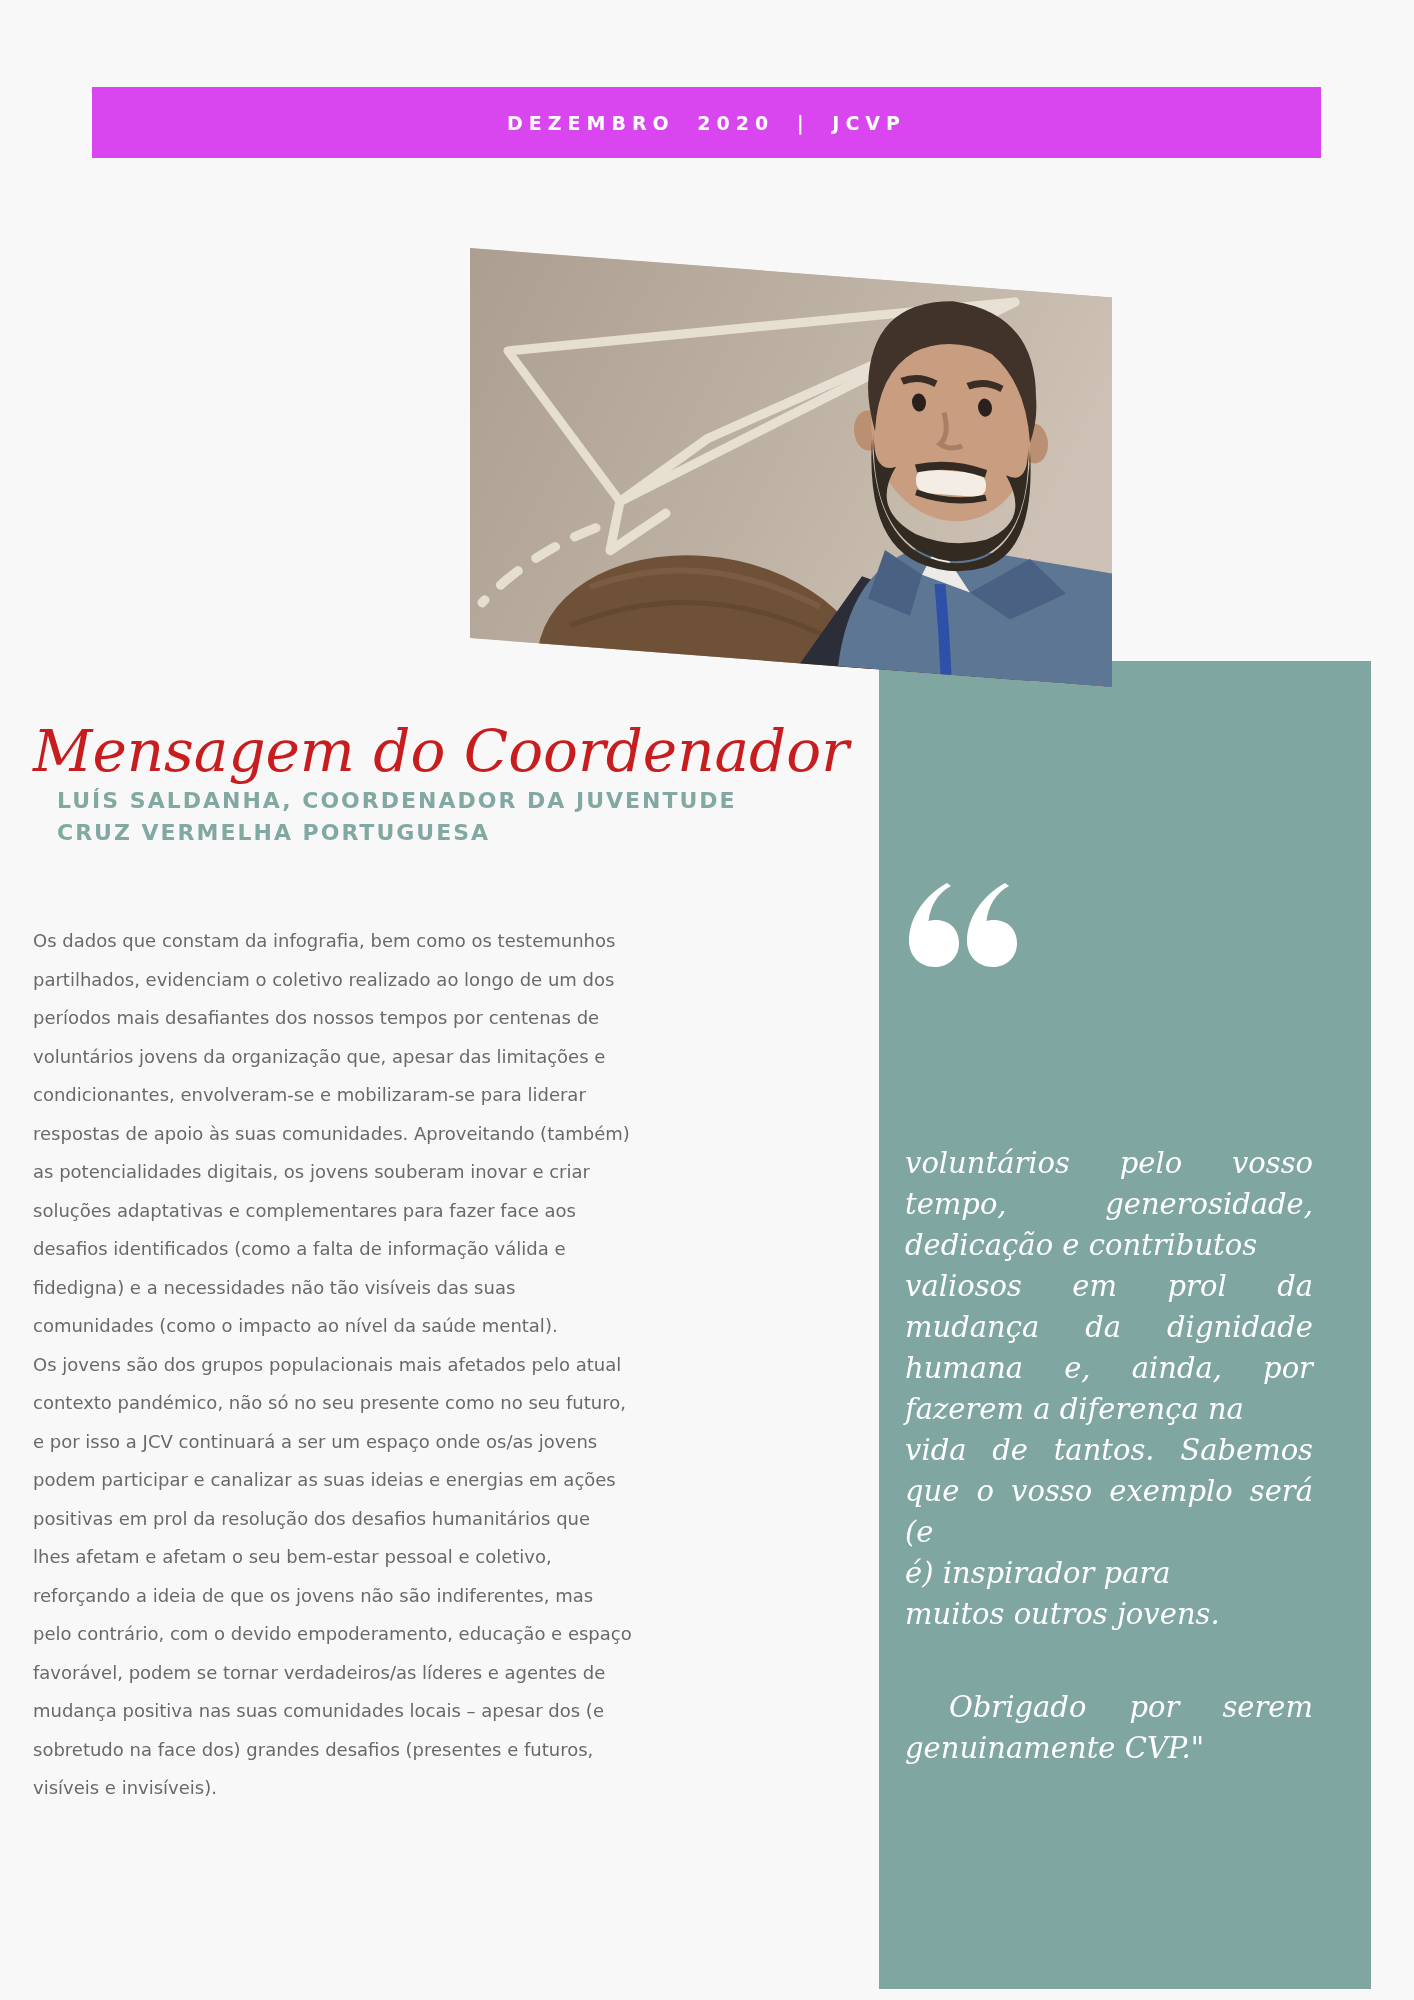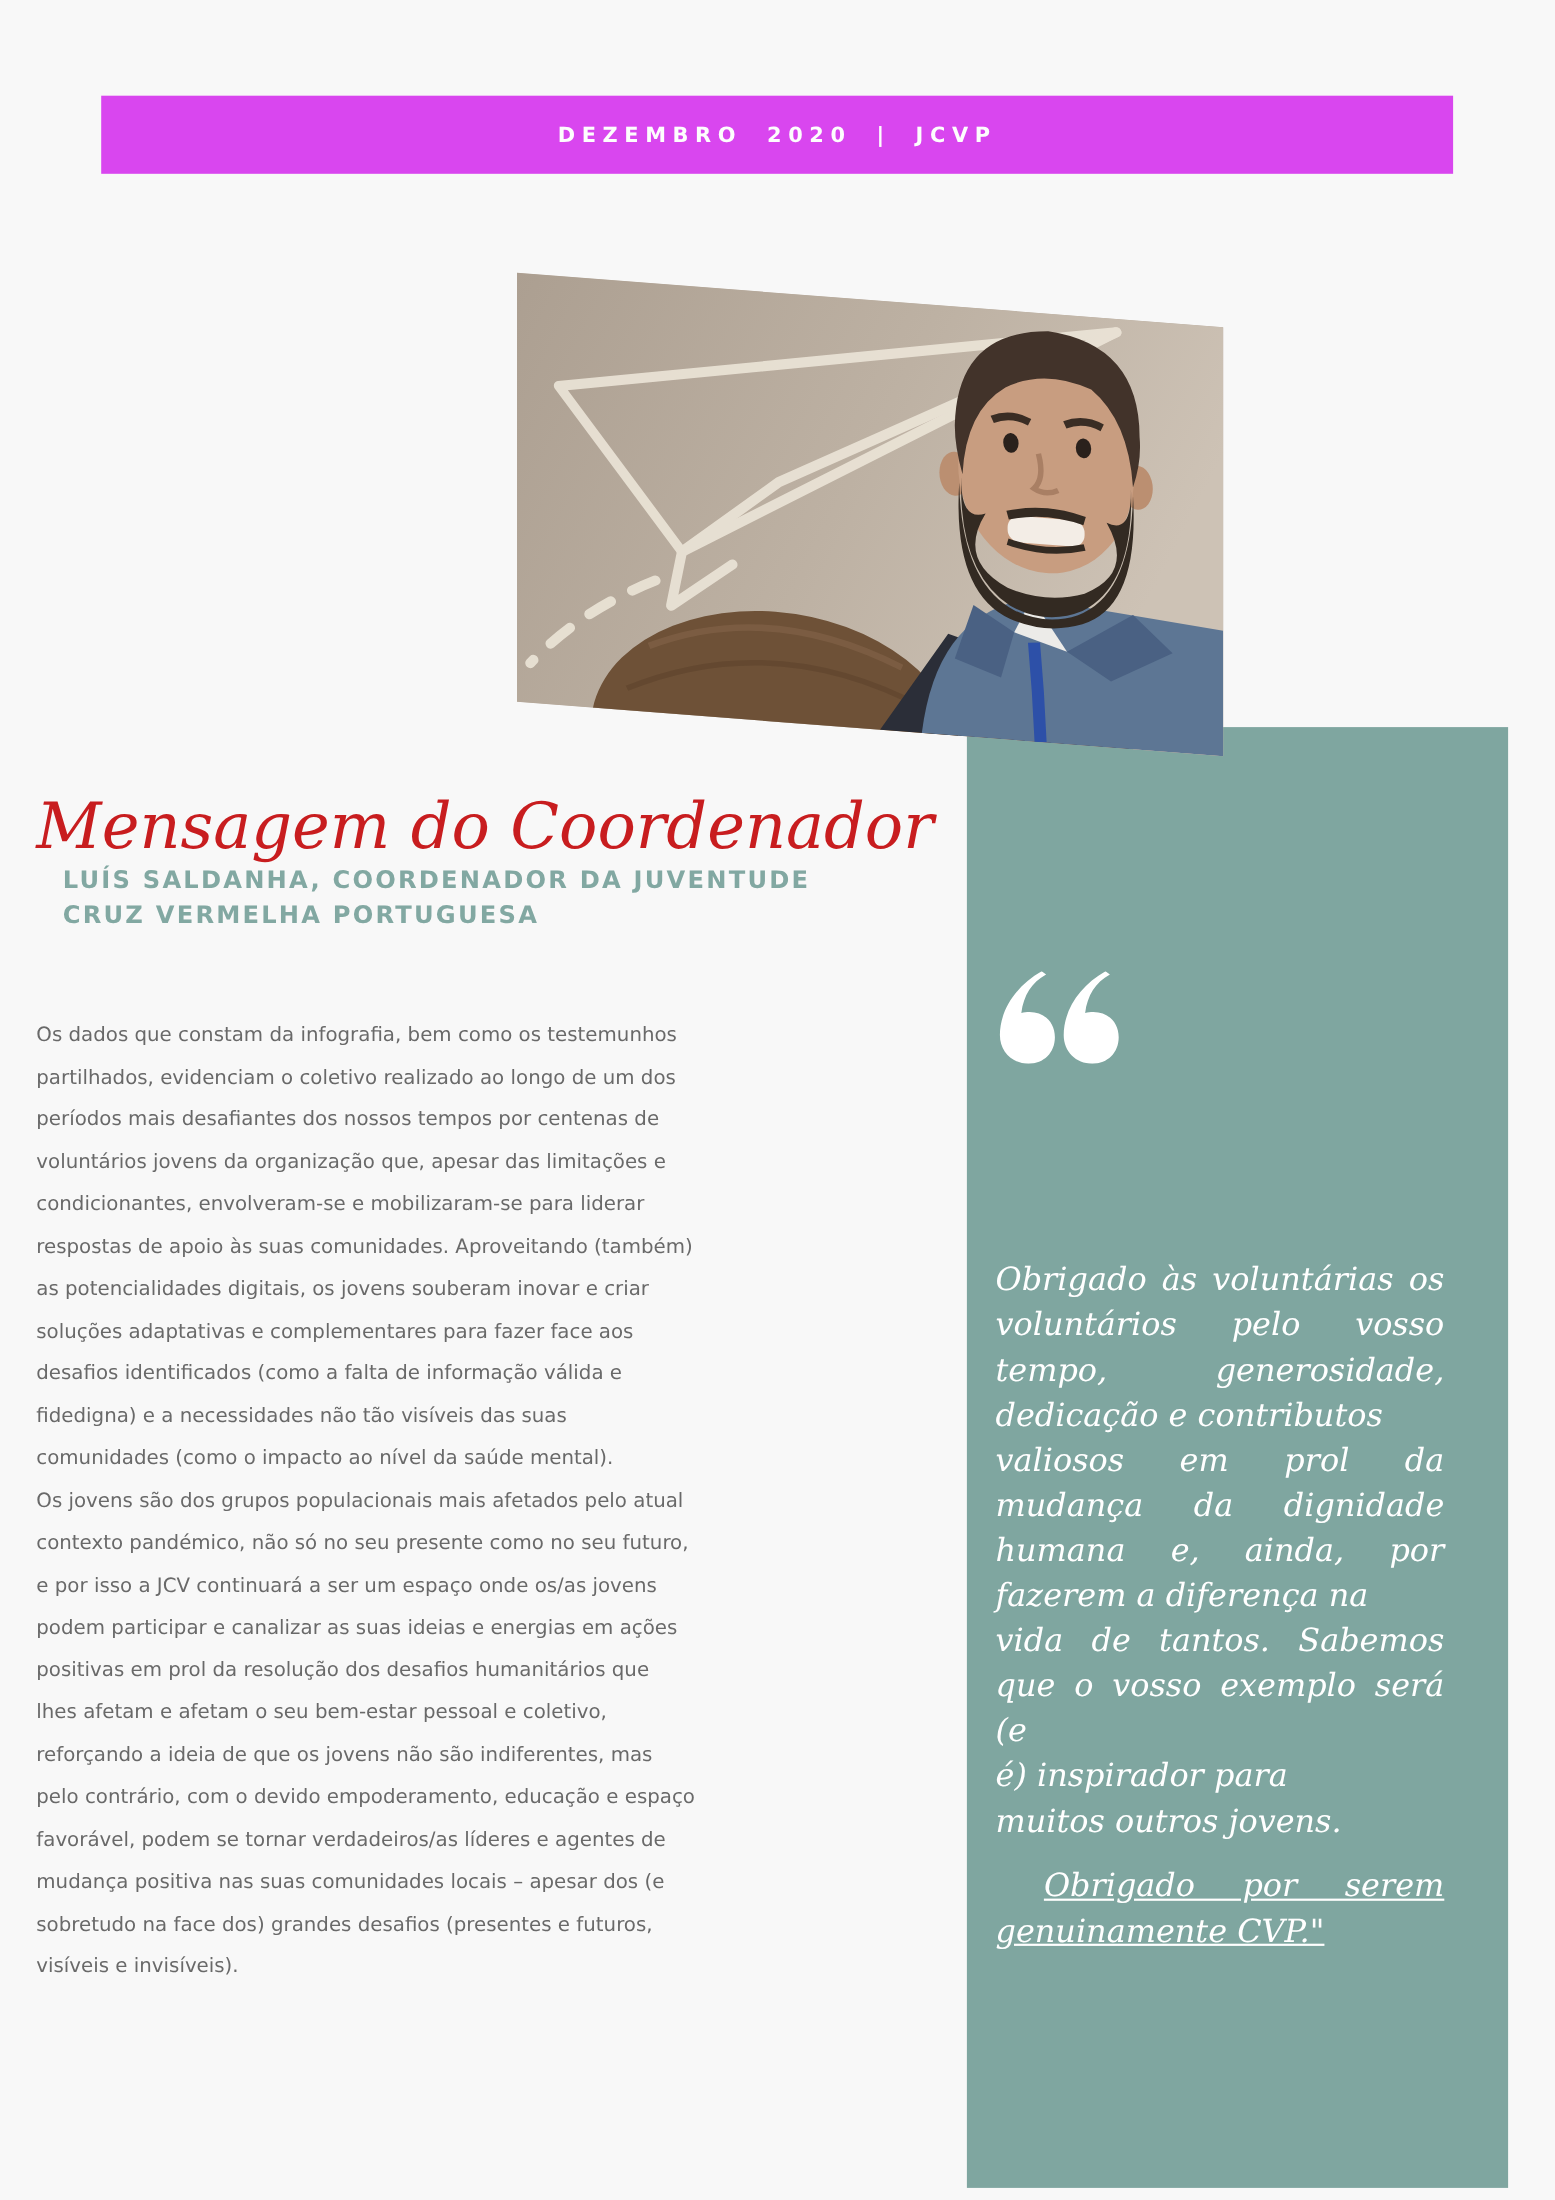--- a/index.html
+++ b/index.html
@@ -10,21 +10,21 @@
           display:flex;align-items:center;justify-content:center;}
   .banner span{color:#fdfdfd;font-size:19px;font-weight:bold;letter-spacing:6px;word-spacing:10px;}
   
   .panel{position:absolute;left:879px;top:661px;width:492px;height:1328px;background:#7fa6a0;z-index:1;}
   .quote-icon{position:absolute;left:28px;top:222px;}
   .quote-text{position:absolute;left:26px;top:482px;width:408px;color:#ffffff;
               font-family:"DejaVu Serif",serif;font-style:italic;font-size:29px;line-height:41px;}
   .q-line{text-align:left;white-space:normal;}
   .q-line.j{text-align:justify;text-align-last:justify;}
   .q-line.ind{padding-left:44px;}
-  .q-para2{margin-top:18px;text-decoration:underline;}
+  .q-para2{margin-top:52px;}
   
   .photo{position:absolute;left:470px;top:248px;width:642px;height:390px;overflow:hidden;
          transform:skewY(4.4deg);transform-origin:top left;z-index:2;background:#b9ac9e;}
   
   .title{position:absolute;left:33px;top:720px;font-family:"DejaVu Serif",serif;font-style:italic;
          font-size:58px;line-height:62px;color:#c81d1f;white-space:nowrap;z-index:3;}
   .subtitle{position:absolute;left:33px;top:785px;font-size:22px;font-weight:bold;letter-spacing:2px;
             line-height:32px;color:#82a8a2;z-index:3;margin-left:24px;}
   
   .bodytext{position:absolute;left:33px;top:922px;width:660px;color:#696969;
@@ -42,21 +42,20 @@
 
   <div class="panel">
     <svg class="quote-icon" width="112" height="84" viewBox="0 0 112 84">
       <g fill="#ffffff">
         <path d="M40,0 C17,13 2,35 2,58 C2,73 13,84 28,84 C42,84 52,74 52,60 C52,46 42,37 29,37 C26,37 24,37.3 21.5,38 C23.5,22 31,10 44,3 Z"></path>
         <path d="M98,0 C75,13 60,35 60,58 C60,73 71,84 86,84 C100,84 110,74 110,60 C110,46 100,37 87,37 C84,37 82,37.3 79.5,38 C81.5,22 89,10 102,3 Z"></path>
       </g>
     </svg>
     <div class="quote-text">
       <div id="quote-p1">
-          <div class="q-line j">Obrigado às voluntárias os</div>
           <div class="q-line j">voluntários pelo vosso</div>
           <div class="q-line j">tempo, generosidade,</div>
           <div class="q-line">dedicação e contributos</div>
           <div class="q-line j">valiosos em prol da</div>
           <div class="q-line j">mudança da dignidade</div>
           <div class="q-line j">humana e, ainda, por</div>
           <div class="q-line">fazerem a diferença na</div>
           <div class="q-line j">vida de tantos. Sabemos</div>
           <div class="q-line j">que o vosso exemplo será (e</div>
           <div class="q-line">é) inspirador para</div>

